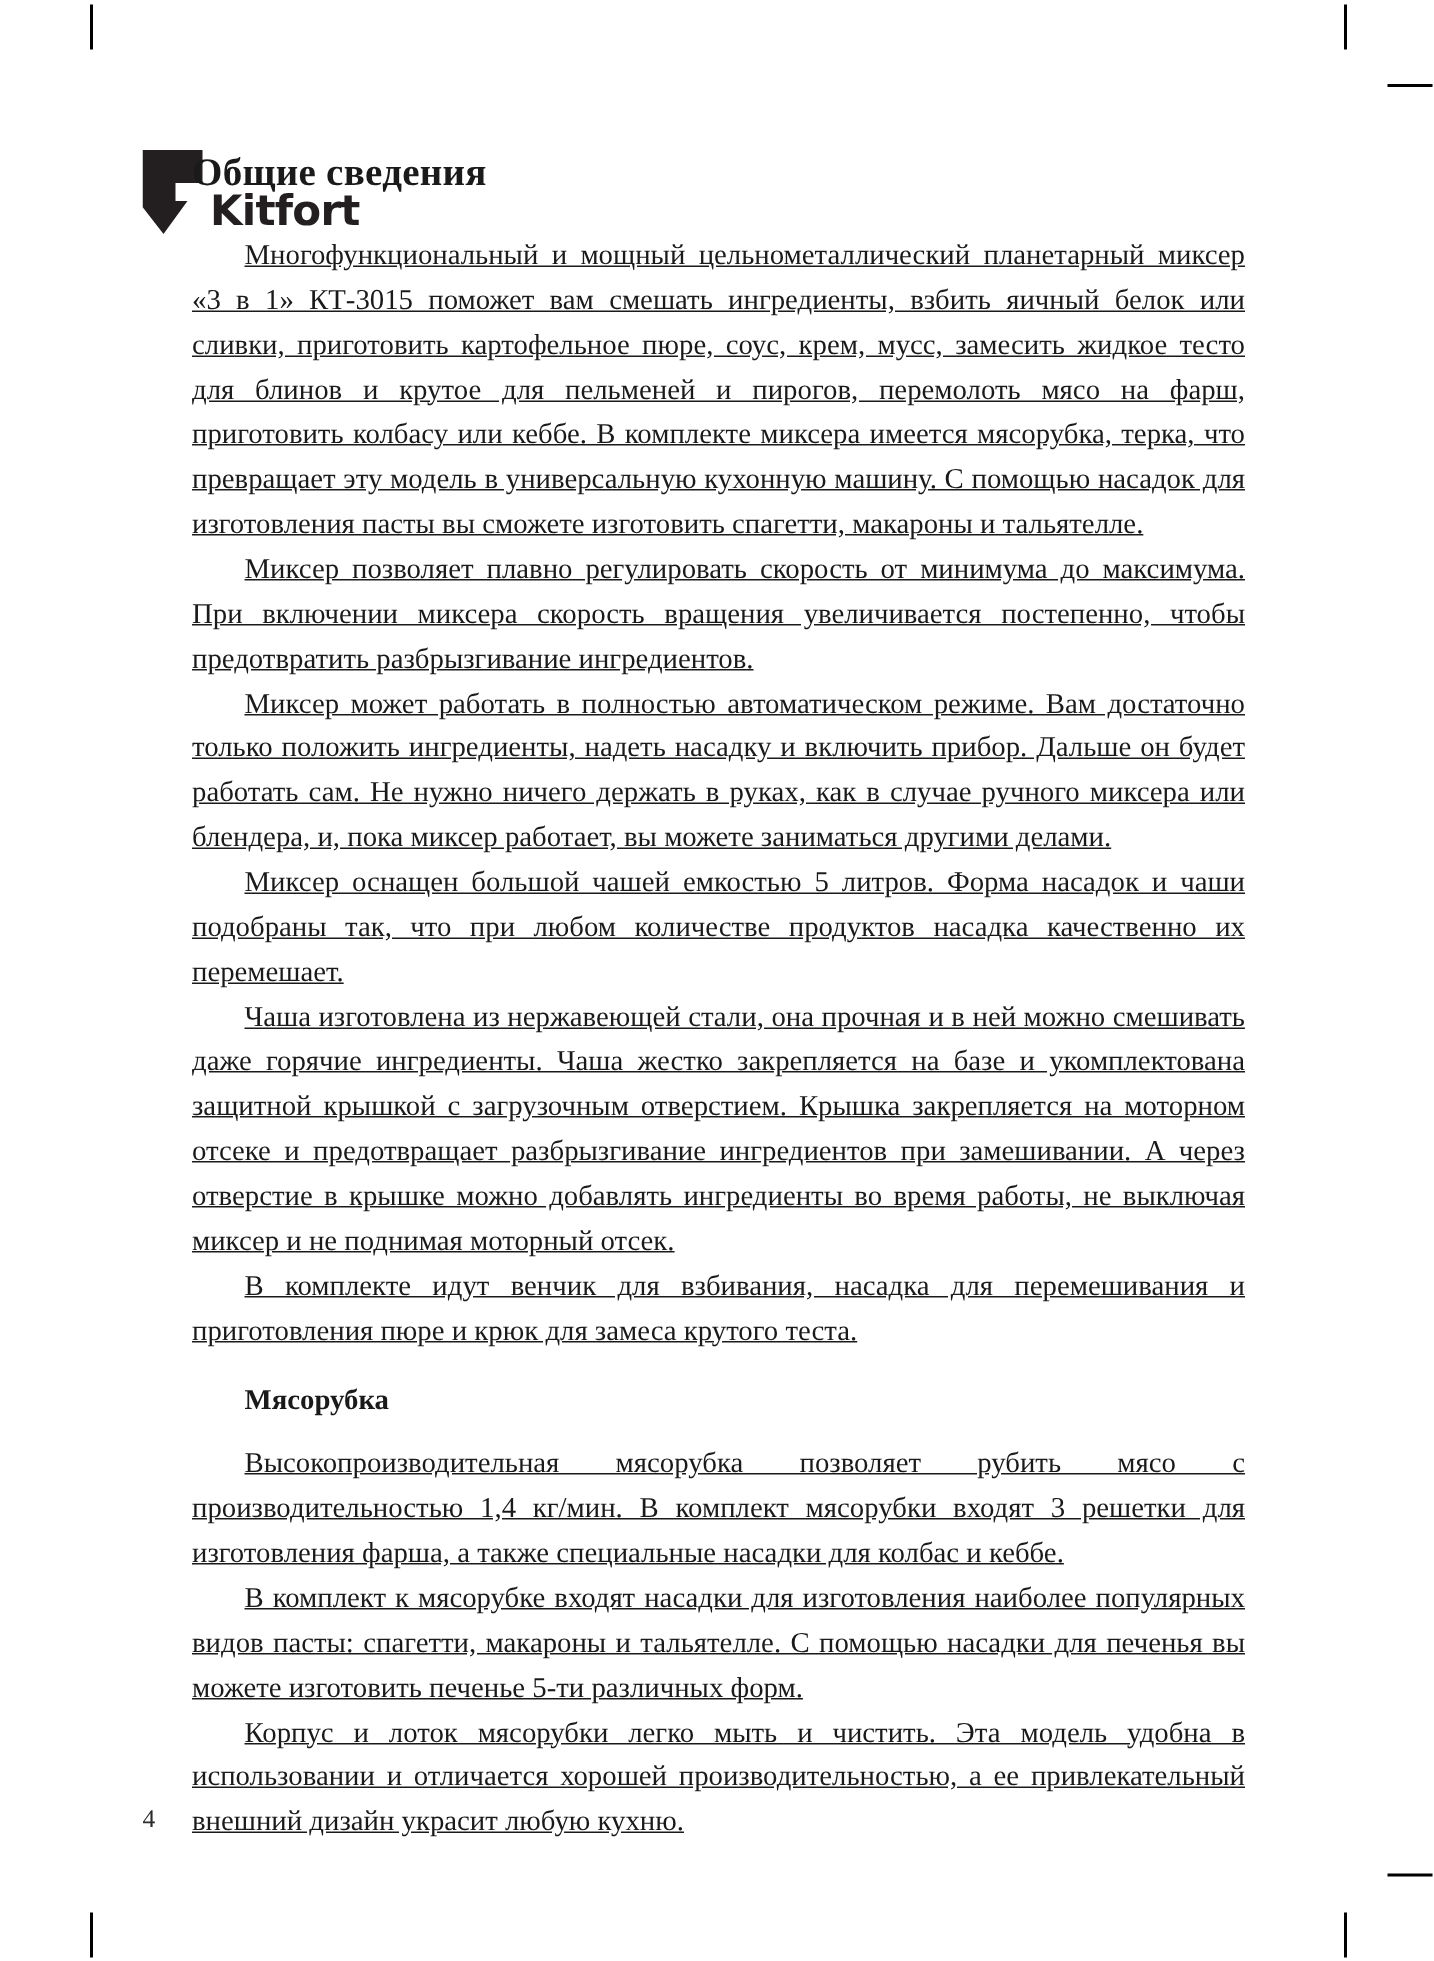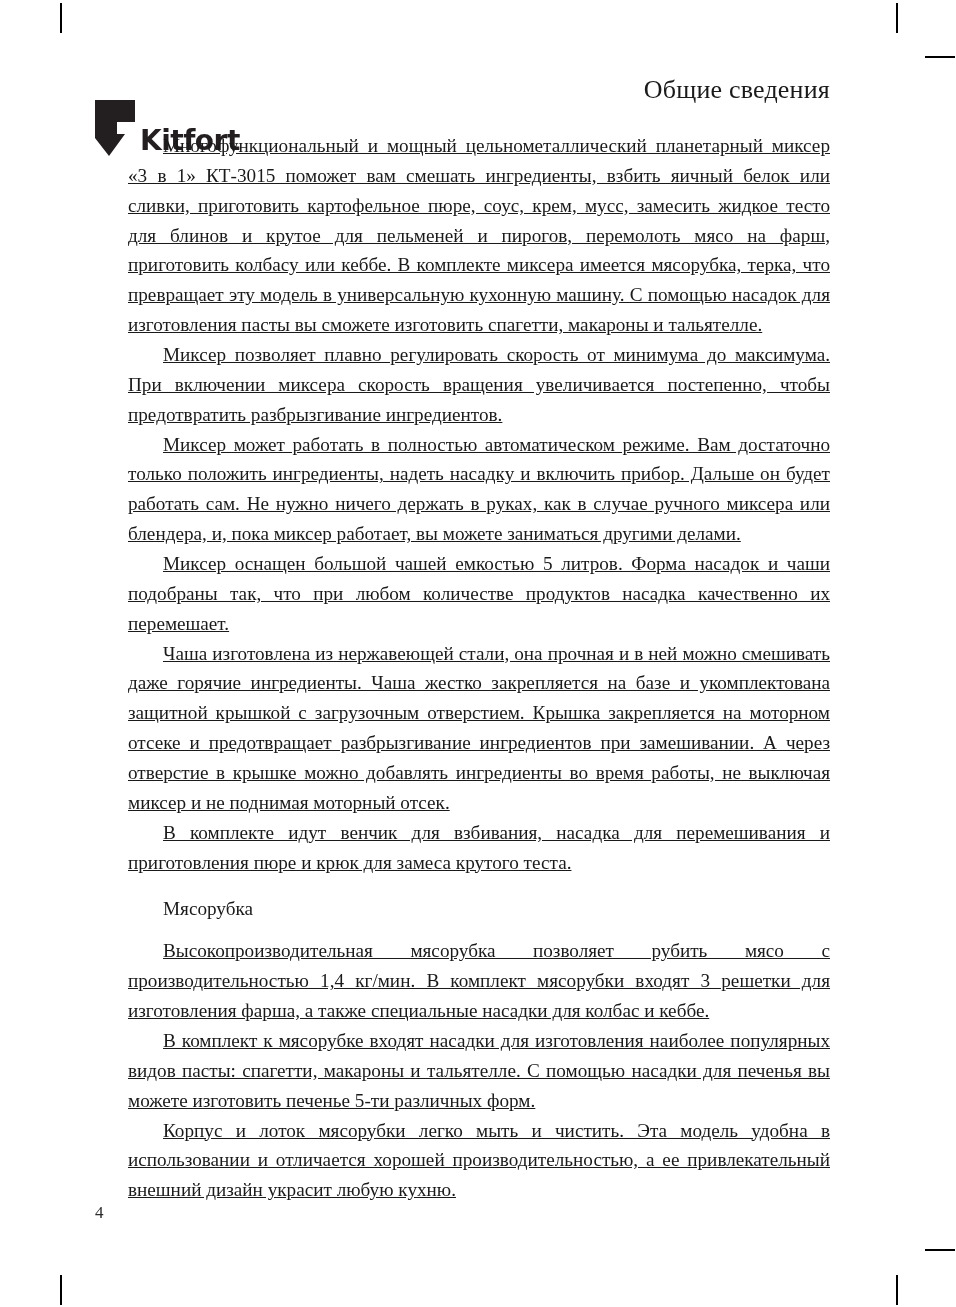--- a/index.html
+++ b/index.html
@@ -59,26 +59,26 @@
 
   
   .page {
     position: absolute;
     left: 128px;
     top: 0;
     width: 702px;
   }
 
   .doc-title {
-    text-align: right;
-    font-weight: normal;
+    text-align: left;
+    font-weight: bold;
     font-size: 26px;
     letter-spacing: 0.2px;
     margin: 0;
-    padding-top: 75px;
+    padding-top: 100px;
   }
 
   .body-block {
     margin-top: 26px;
   }
 
   p.para {
     margin: 0;
     font-size: 19.2px;
     line-height: 1.555;
@@ -87,21 +87,21 @@
     text-justify: inter-word;
     hyphens: none;
     text-decoration: underline;
   }
 
   h2.subhead {
     margin: 0;
     padding-top: 19px;
     padding-bottom: 13px;
     font-size: 19.2px;
-    font-weight: normal;
+    font-weight: bold;
     text-indent: 35px;
     line-height: 1.4;
   }
 
   
   .page-number {
     position: absolute;
     left: 95px;
     top: 1203px;
     font-size: 17px;

